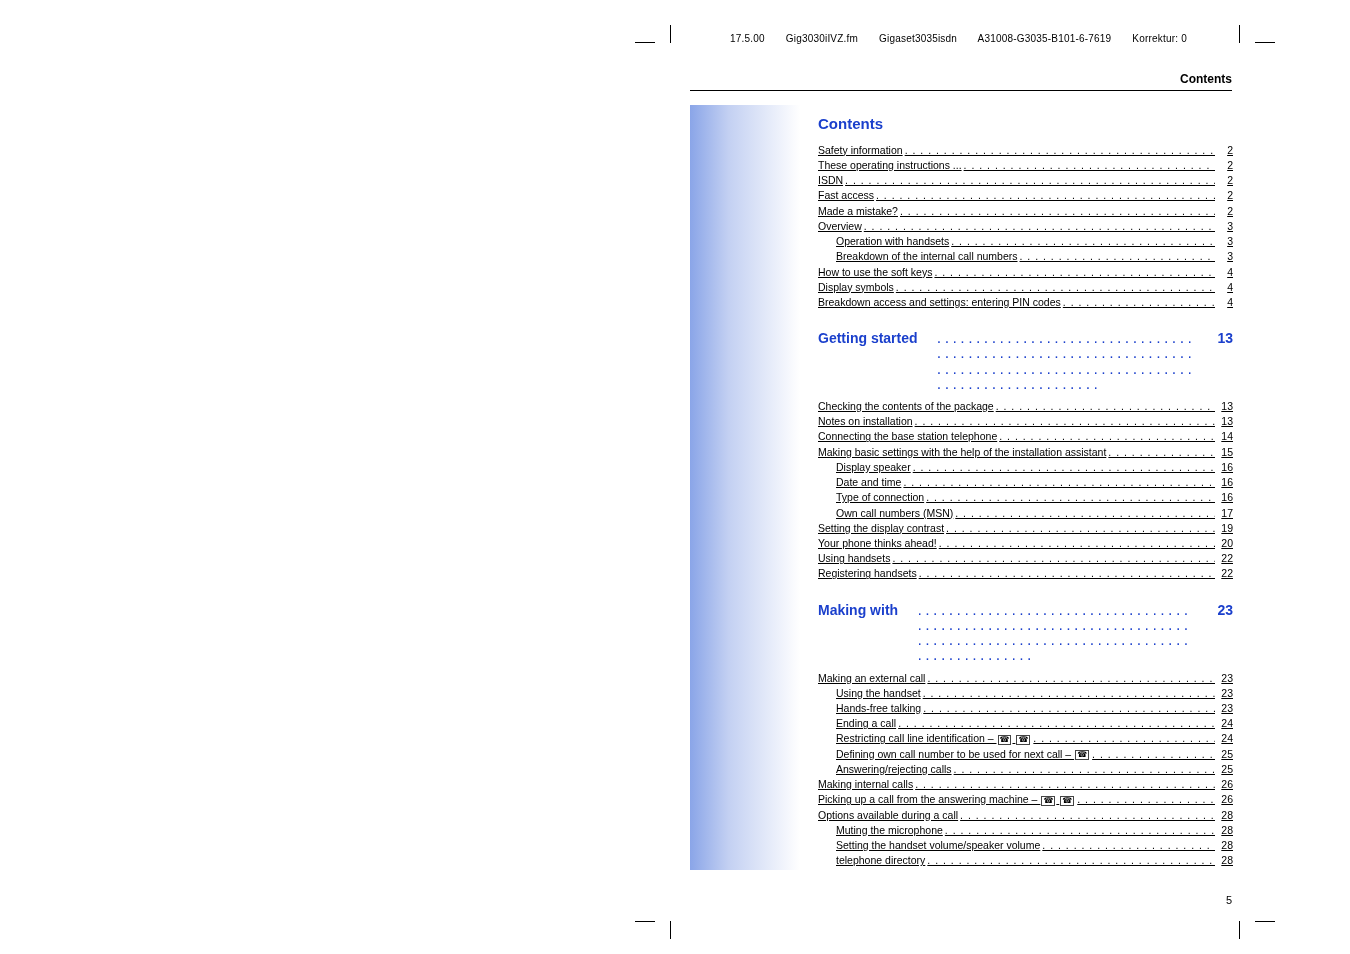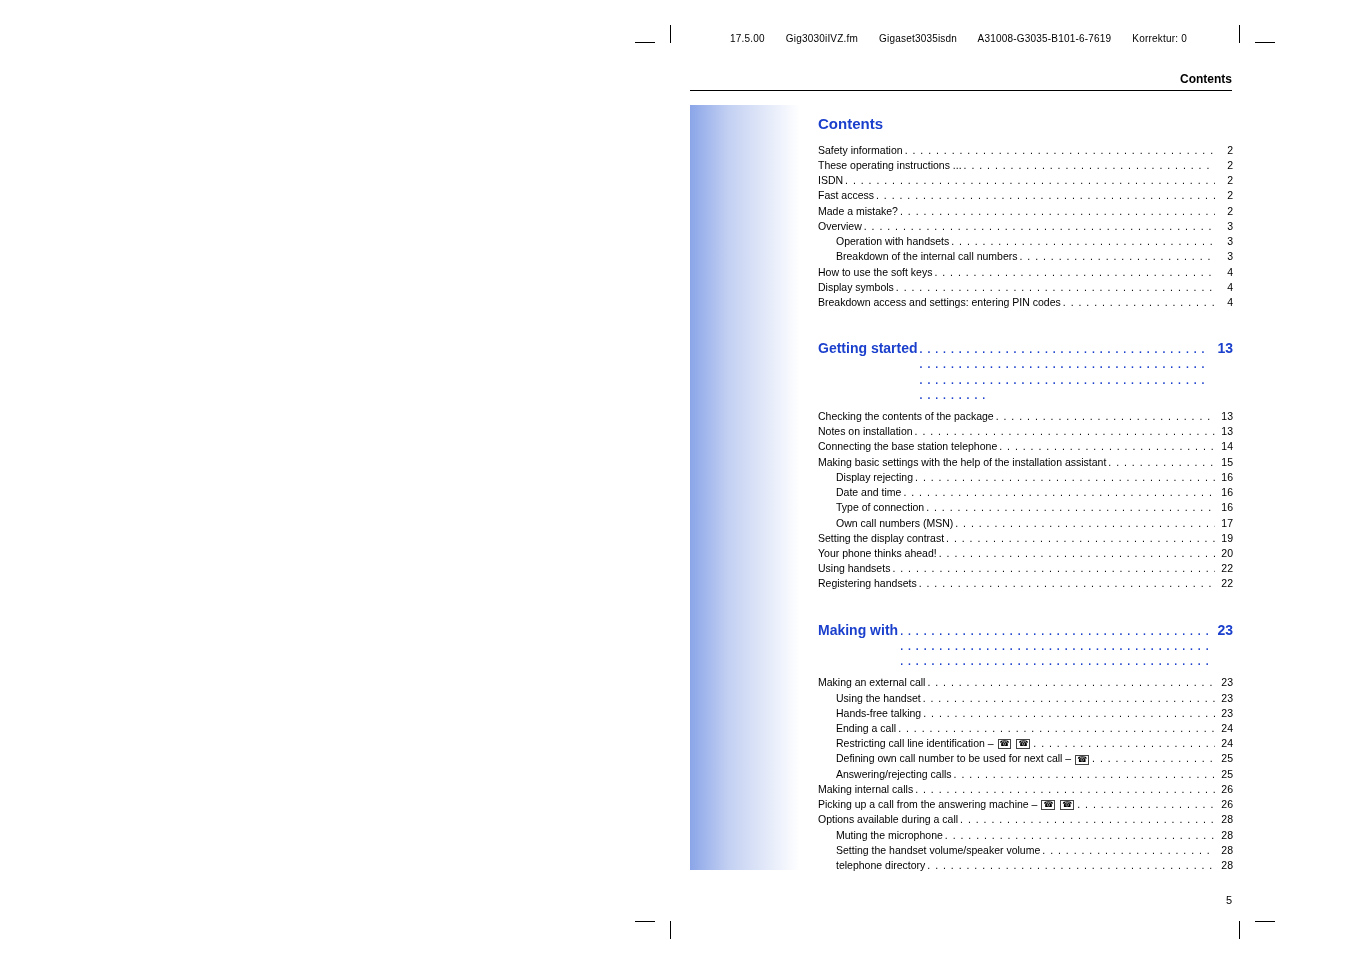--- a/index.html
+++ b/index.html
@@ -72,38 +72,40 @@
   .toc-heading {
     color: #1a3fcc;
     font-weight: bold;
     font-size: 15px;
     margin-bottom: 8px;
   }
   .toc-section {
     color: #1a3fcc;
     font-weight: bold;
     font-size: 14px;
-    margin-top: 28px;
+    margin-top: 18px;
     margin-bottom: 6px;
     display: flex;
     align-items: baseline;
+    gap: 18px;
   }
   .toc-section .dots {
     color: #1a3fcc;
   }
   .toc-section .pg {
     color: #1a3fcc;
     font-size: 14px;
   }
 
   .toc-row {
     display: flex;
     align-items: baseline;
     white-space: nowrap;
     width: 100%;
+    text-decoration: underline;
   }
   .row-text { flex: 0 0 auto; }
   .dots {
     flex: 1 1 auto;
     overflow: hidden;
     letter-spacing: 1px;
     color: #000;
     font-size: 10.5px;
     padding: 0 2px;
   }
@@ -233,21 +235,21 @@
       <span class="row-text">Connecting the base station telephone</span>
       <span class="dots"> . . . . . . . . . . . . . . . . . . . . . . . . . . . . . . . . . . . . . . . . . . . . . . . . . . . . . . . . . . . . . . . . . . . . . . . . . . . . . . . . . . . . . . . . . . . . . . . . . . . . . . . . . . . . . . . . . . . . . . . .</span>
       <span class="pg">14</span>
     </div>
     <div class="toc-row">
       <span class="row-text">Making basic settings with the help of the installation assistant</span>
       <span class="dots"> . . . . . . . . . . . . . . . . . . . . . . . . . . . . . . . . . . . . . . . . . . . . . . . . . . . . . . . . . . . . . . . . . . . . . . . . . . . . . . . . . . . . . . . . . . . . . . . . . . . . . . . . . . . . . . . . . . . . . . . .</span>
       <span class="pg">15</span>
     </div>
     <div class="toc-row indent1">
-      <span class="row-text">Display rejecting</span>
+      <span class="row-text">Display speaker</span>
       <span class="dots"> . . . . . . . . . . . . . . . . . . . . . . . . . . . . . . . . . . . . . . . . . . . . . . . . . . . . . . . . . . . . . . . . . . . . . . . . . . . . . . . . . . . . . . . . . . . . . . . . . . . . . . . . . . . . . . . . . . . . . . . .</span>
       <span class="pg">16</span>
     </div>
     <div class="toc-row indent1">
       <span class="row-text">Date and time</span>
       <span class="dots"> . . . . . . . . . . . . . . . . . . . . . . . . . . . . . . . . . . . . . . . . . . . . . . . . . . . . . . . . . . . . . . . . . . . . . . . . . . . . . . . . . . . . . . . . . . . . . . . . . . . . . . . . . . . . . . . . . . . . . . . .</span>
       <span class="pg">16</span>
     </div>
     <div class="toc-row indent1">
       <span class="row-text">Type of connection</span>

